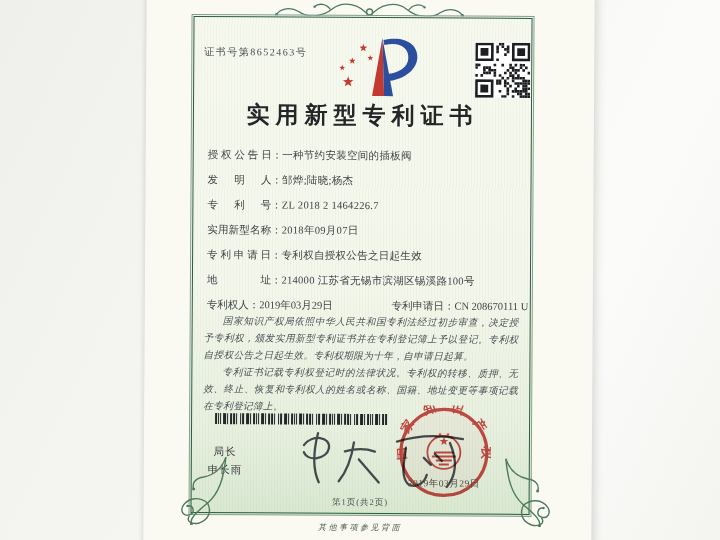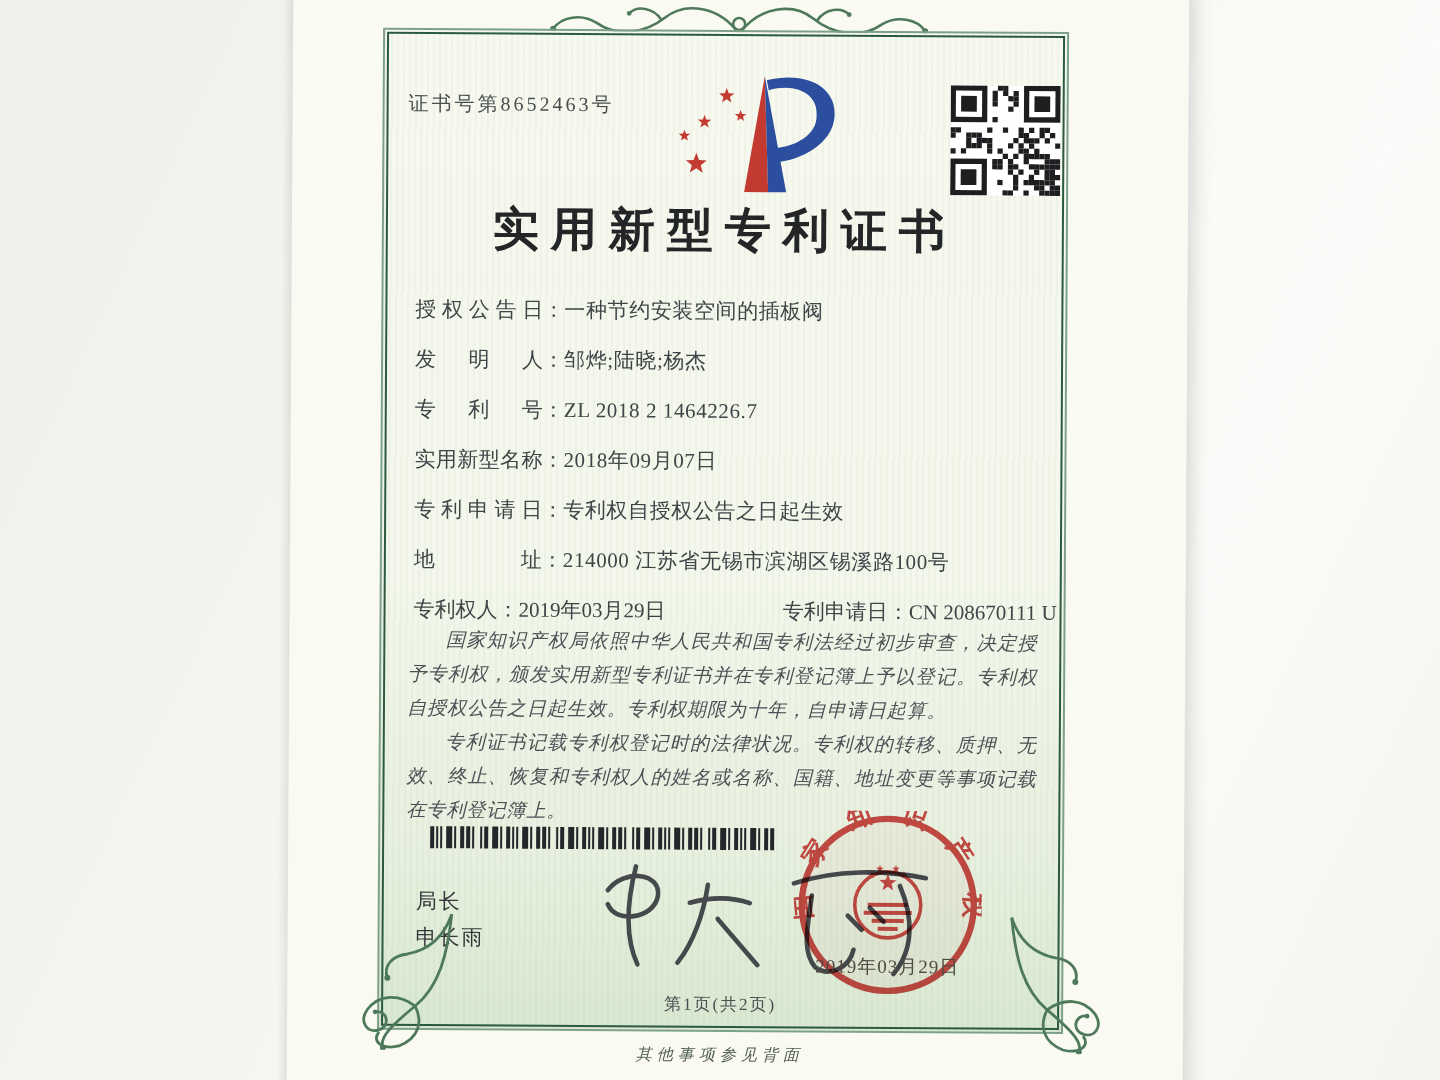--- a/index.html
+++ b/index.html
@@ -38,21 +38,21 @@
   .f-value{letter-spacing:.3px;}
   .grant-a{display:inline-block;width:182px;}
   .paras{
     position:absolute;left:13px;right:13px;top:297px;
     font-size:9.6px;line-height:1.78;color:#4c5156;font-style:italic;letter-spacing:.4px;
     text-align:justify;
   }
   .paras p{margin:0;text-indent:2em;}
   .barcode{position:absolute;left:25px;top:398px;width:175px;height:11px;display:flex;align-items:stretch;}
   .barcode div{background:#24262a;height:100%;}
-  .director{position:absolute;left:18px;top:428px;font-size:10.5px;color:#34383b;line-height:18px;letter-spacing:1px;}
+  .director{position:absolute;left:18px;top:428px;font-size:10.5px;color:#34383b;line-height:18px;letter-spacing:1px;text-align:center;}
   .sig{position:absolute;left:104px;top:408px;width:185px;height:68px;z-index:2;}
   .seal{position:absolute;left:207px;top:389px;width:94px;height:94px;z-index:3;opacity:.93;mix-blend-mode:multiply;}
   .seal-date{
     position:absolute;left:206px;top:461px;width:96px;text-align:center;z-index:4;
     font-size:9.5px;color:#4f4942;letter-spacing:.5px;
   }
   .page-note{position:absolute;left:0;bottom:6px;width:100%;text-align:center;font-size:8.5px;letter-spacing:1px;color:#4a4e50;}
   .back-note{
     position:absolute;left:45px;top:532px;width:343px;text-align:center;
     font-size:8px;color:#51604f;letter-spacing:2.5px;font-style:italic;

